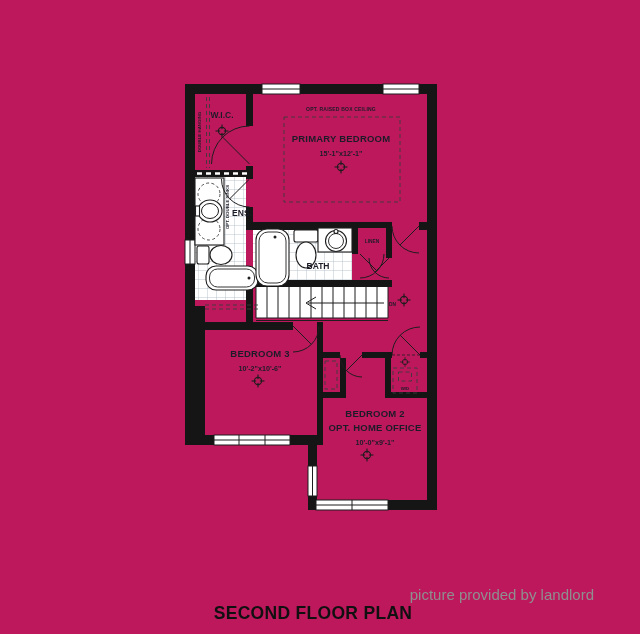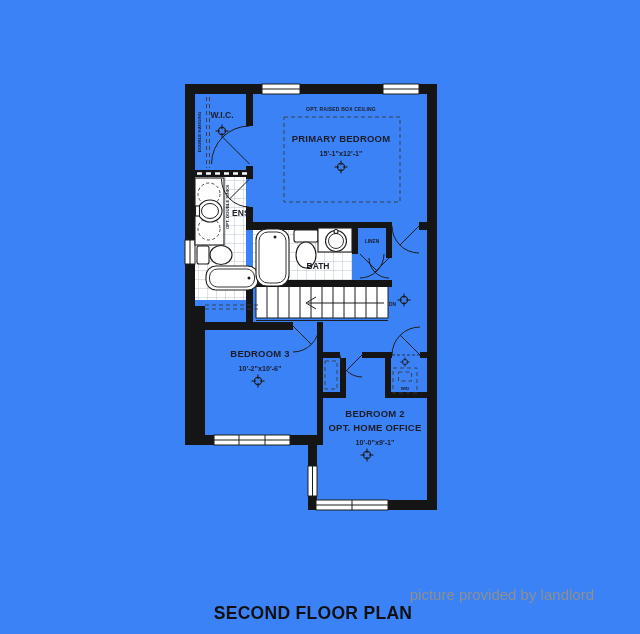--- a/index.html
+++ b/index.html
@@ -1,16 +1,16 @@
 <!DOCTYPE html>
 <html><head>
 <meta charset="utf-8">
 <style>
   html,body{margin:0;padding:0;background:#fff;}
-  .page{position:relative;width:640px;height:634px;background:#3b82f6;overflow:hidden;
+  .page{position:relative;width:640px;height:634px;background:#be185d;overflow:hidden;
         font-family:"Liberation Sans",sans-serif;text-align:center;}
   svg{position:absolute;left:0;top:0;}
   text{fill:#1c1c28;}
   .lbl   {font:bold 9.5px "Liberation Sans",sans-serif;letter-spacing:.2px;}
   .lbl-s {font:bold 8.5px "Liberation Sans",sans-serif;}
   .dim   {font:bold 7.2px "Liberation Sans",sans-serif;}
   .note  {font:bold 5px  "Liberation Sans",sans-serif;letter-spacing:.2px;}
   .tiny  {font:bold 4.8px "Liberation Sans",sans-serif;}
   .vtext {font:bold 4.4px "Liberation Sans",sans-serif;}
   .credit{font:15px "Liberation Sans",sans-serif;fill:#8f8f8f;}

